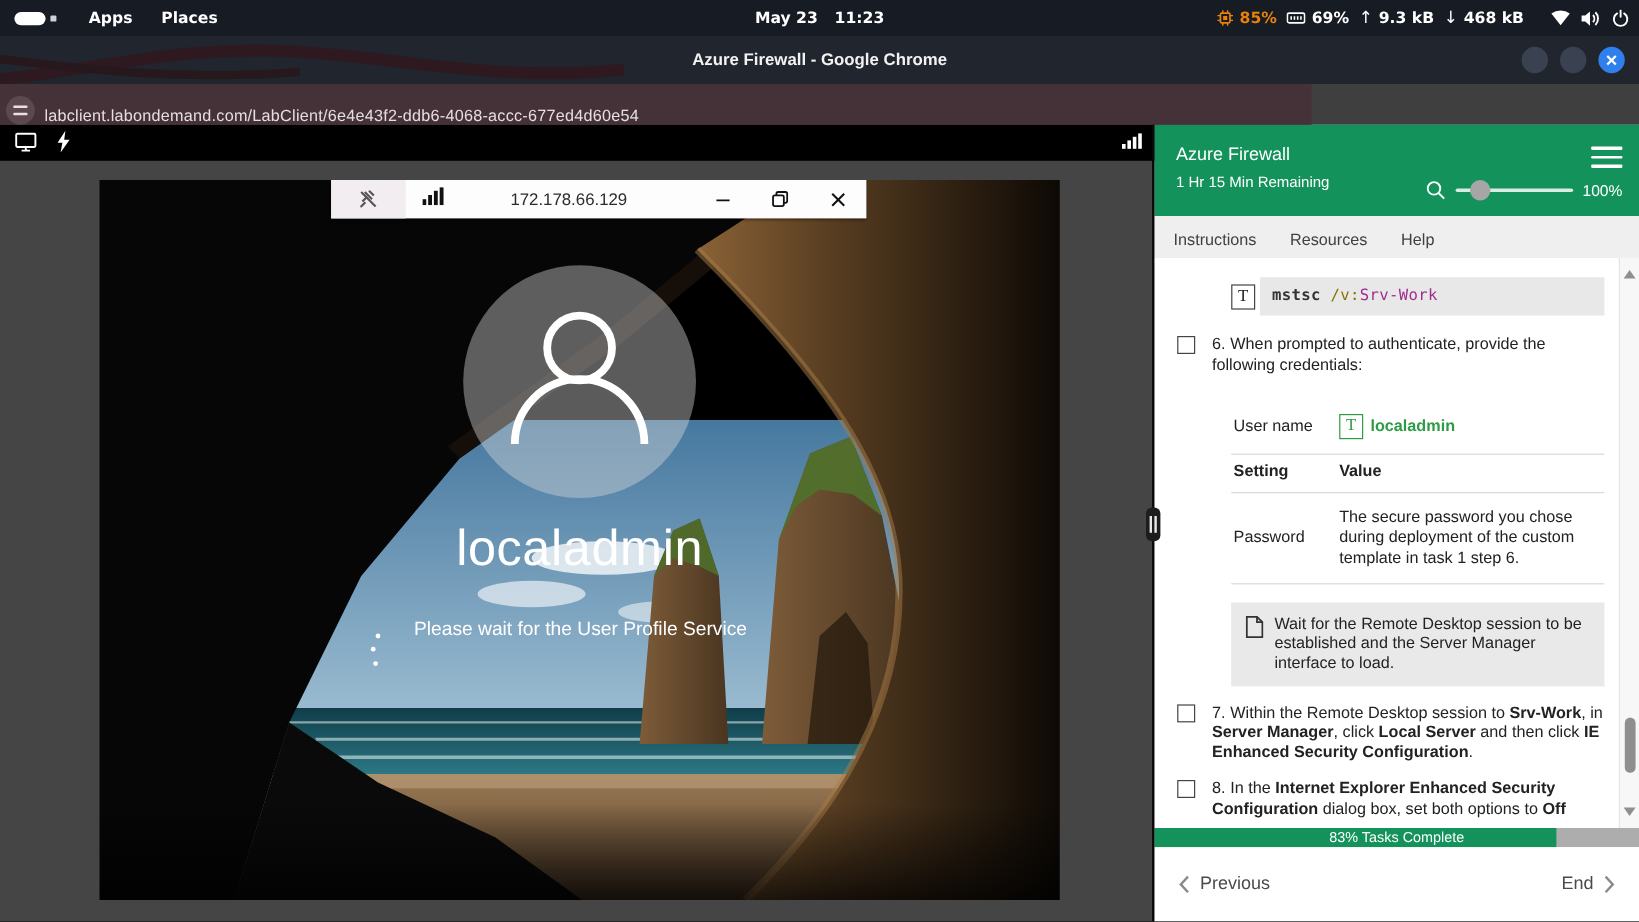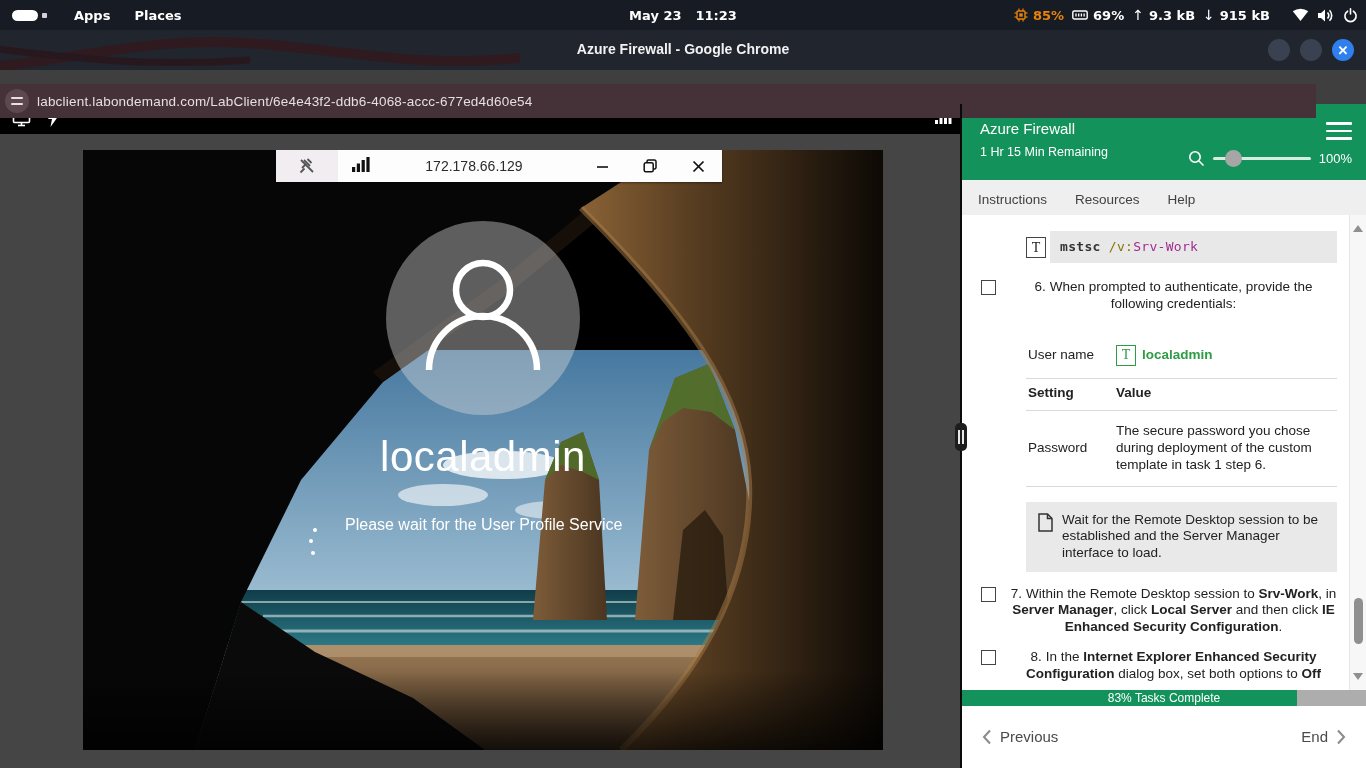--- a/index.html
+++ b/index.html
@@ -25,22 +25,22 @@
               background:#21252e; overflow:hidden; z-index:40; }
   .titlebar svg.deco { position:absolute; left:0; top:0; opacity:.55; }
   .window-title { position:absolute; width:100%; text-align:center; top:11px;
                   color:#f2f2f2; font-size:14px; font-weight:600; }
   .win-buttons { position:absolute; right:12px; top:9px; display:flex; gap:10px; }
   .win-btn { width:22px; height:22px; border-radius:50%; background:#3a4150; }
   .win-btn.close { background:#2f80ed; color:#fff; font-size:13px; font-weight:700;
                    display:flex; align-items:center; justify-content:center; }
 
   
-  .urlbar { position:absolute; top:84px; left:0; width:1316px; height:34px;
-            background:#453138; display:flex; align-items:center; z-index:40; }
+  .urlbar { position:absolute; top:70px; left:0; width:1093px; height:34px;
+            background:#453138; display:flex; align-items:flex-end; z-index:40; }
   .site-info { width:24px; height:24px; border-radius:50%; background:#5d484f; margin-left:5px;
                position:relative; }
   .site-info::before, .site-info::after { content:""; position:absolute; left:6px; height:2px; width:12px; background:#e8e0e2; border-radius:2px; }
   .site-info::before { top:8px; } .site-info::after { top:14px; }
   .url-text { color:#e6dee0; font-size:13.5px; margin-left:8px; letter-spacing:.2px; }
 
   
   .client-toolbar { position:absolute; top:104px; left:0; width:962px; height:30px; background:#000; z-index:30; }
   .ct-left { position:absolute; left:12px; top:5px; display:flex; gap:16px; align-items:center; }
   .ct-right { position:absolute; right:10px; top:7px; }
@@ -95,21 +95,21 @@
                  color:#222; font-size:13.5px; line-height:1.24; }
   .pad-top { height:16px; }
 
   .code-row { display:flex; margin:0 12px 0 64px; align-items:flex-start; }
   .t-icon { width:20px; height:21px; border:1px solid #444; background:#fff; color:#222;
             font-family:"Liberation Serif", serif; font-size:14px; display:flex; align-items:center;
             justify-content:center; margin:6px 4px 0 0; flex:none; cursor:pointer; }
   .code-block { flex:1; background:#e8e8e8; padding:8px 10px; font-family:"DejaVu Sans Mono", monospace;
                 font-size:13px; letter-spacing:.3px; }
 
-  .step { display:flex; margin:16px 12px 0 19px;text-align:center; }
+  .step { display:flex; margin:16px 12px 0 19px; }
   .checkbox { width:15px; height:15px; border:1.5px solid #444; background:#fff; flex:none; margin:1px 0 0 0; cursor:pointer; }
   .step-body { margin-left:14px; width:334px; }
   .step-num { margin-right:4px; }
 
   .cred-table { margin:20px 12px 0 64px; width:311px; border-collapse:collapse; font-size:13.5px; }
   .cred-table th { text-align:left; font-weight:700; padding:6px 0 9px 2px; border-bottom:1px solid #d9d9d9; }
   .cred-table td { padding:12px 4px 12px 2px; border-bottom:1px solid #d9d9d9; vertical-align:middle; }
   .cred-table td.setting { width:88px; vertical-align:middle; }
   .t-icon.green { border-color:#2e9c45; color:#2e9c45; margin:0 6px 0 0; display:inline-flex; vertical-align:middle; }
   .green-value { color:#2e9c45; font-weight:700; vertical-align:middle; }
@@ -176,21 +176,21 @@
           </g>
         </svg>
         <span>69%</span>
       </span>
       <span class="sys-ind">
         <span class="arrow-glyph">↑</span>
         <span>9.3 kB</span>
       </span>
       <span class="sys-ind">
         <span class="arrow-glyph">↓</span>
-        <span>915 kB</span>
+        <span>468 kB</span>
       </span>
       <span style="width:6px"></span>
       <svg width="17" height="14" viewBox="0 0 17 14">
         <path d="M8.5 13 L0.8 3.2 A13 13 0 0 1 16.2 3.2 Z" fill="#fff"></path>
       </svg>
       <svg width="18" height="15" viewBox="0 0 18 15">
         <polygon points="1,5 4,5 8,1.5 8,13.5 4,10 1,10" fill="#fff"></polygon>
         <path d="M10.5 4.5 A4.5 4.5 0 0 1 10.5 10.5" class="st"></path>
         <path d="M12.5 2.2 A7.5 7.5 0 0 1 12.5 12.8" class="st"></path>
       </svg>

